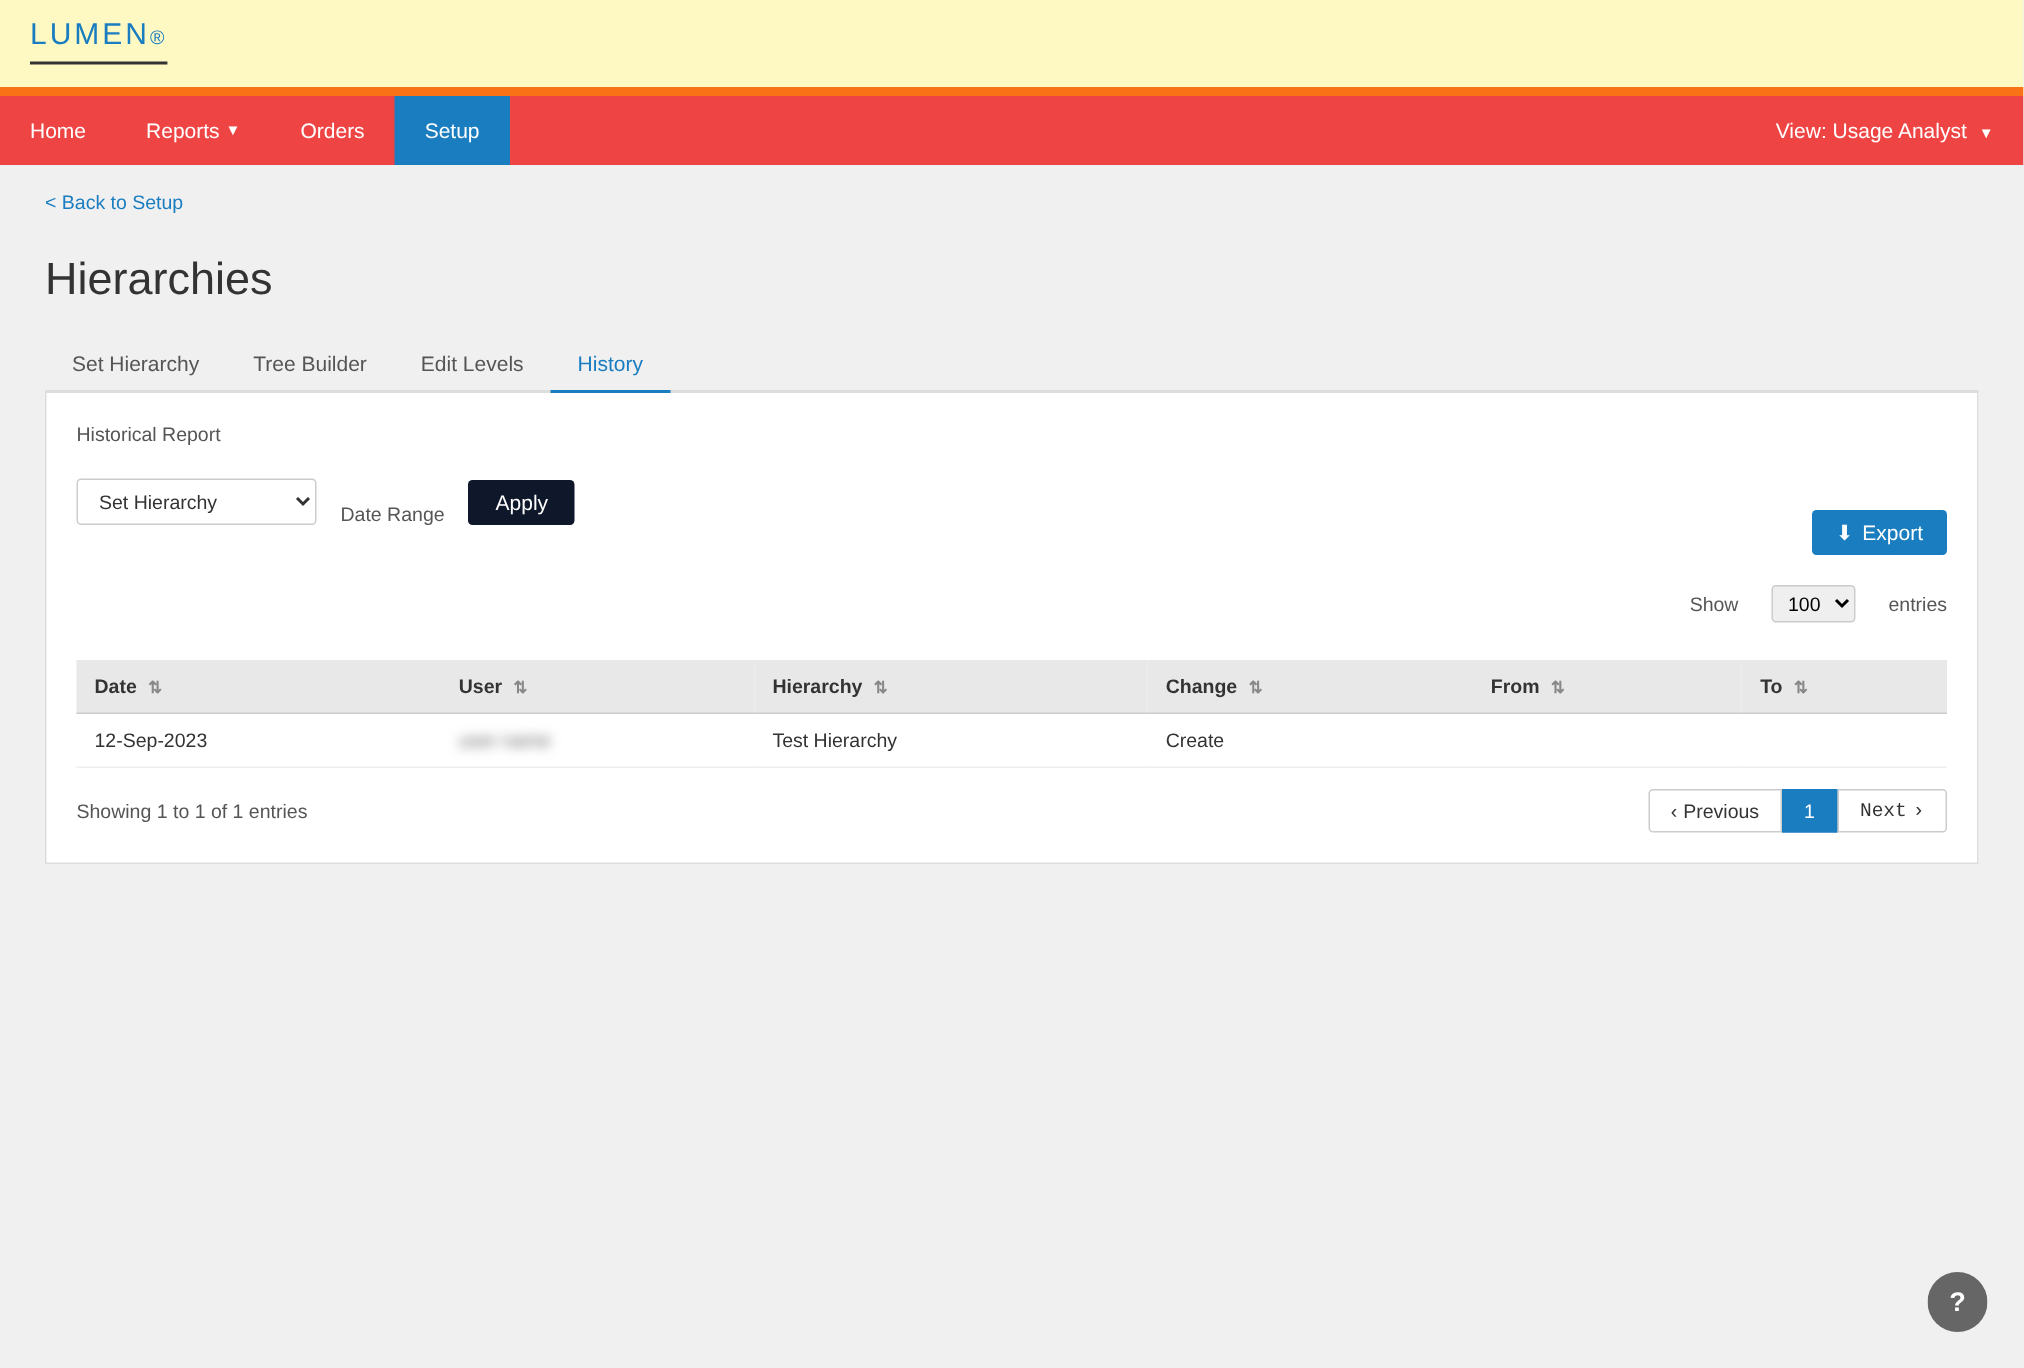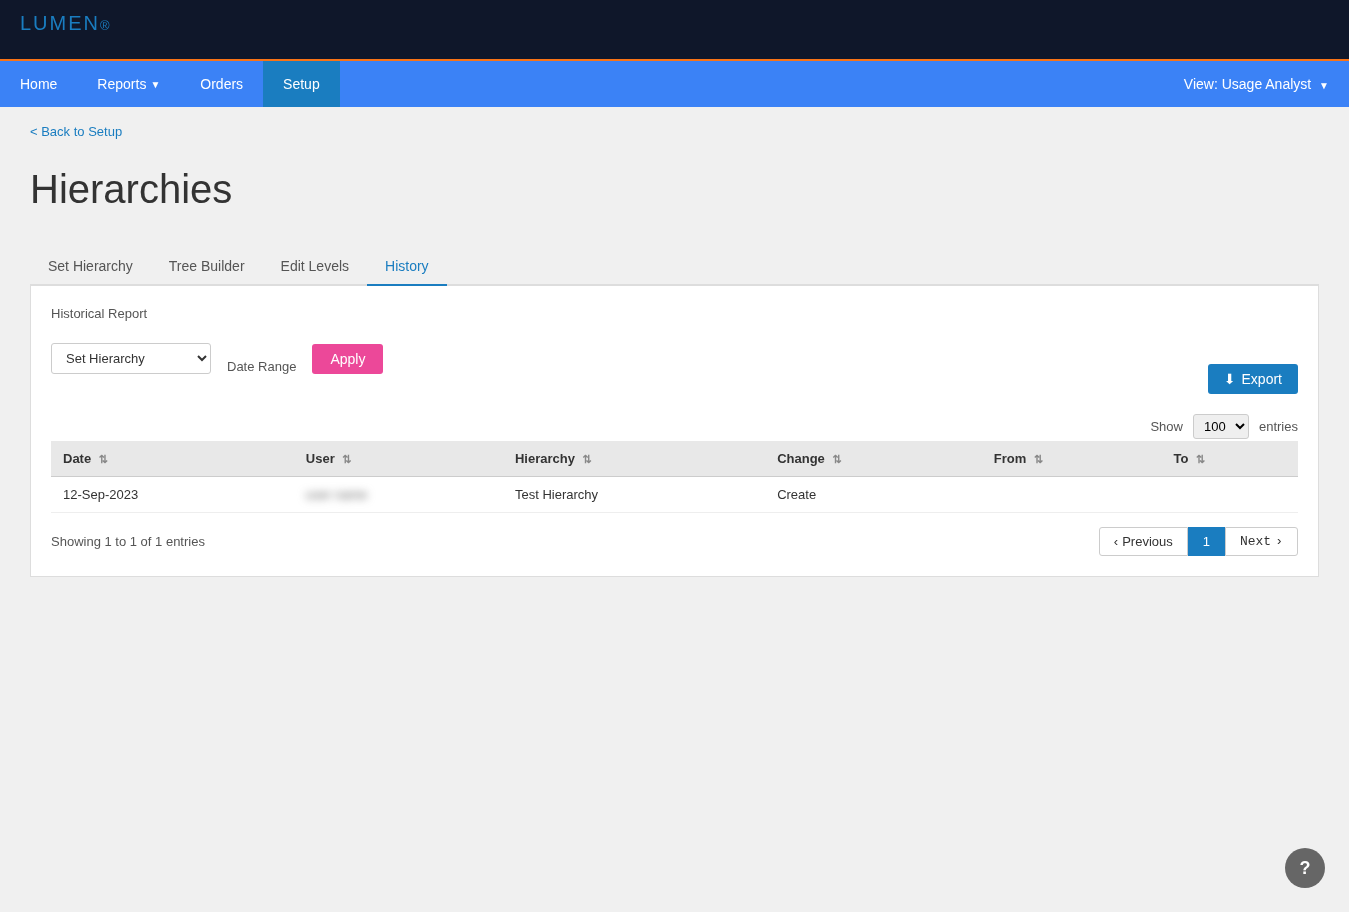--- a/index.html
+++ b/index.html
@@ -1,41 +1,42 @@
 <!DOCTYPE html>
 <html><head>
   <meta charset="utf-8">
   <style>
     * { box-sizing: border-box; margin: 0; padding: 0; }
     body { font-family: Arial, sans-serif; background: #f0f0f0; color: #333; font-size: 14px; }
 
     
     .logo-bar {
-      background: #0f172a;
+      background: #fef9c3;
       padding: 12px 20px;
-      border-bottom: 2px solid #f97316;
+      border-bottom: 6px solid #f97316;
+      text-decoration: underline;
     }
     .logo-text {
       font-size: 28px;
       font-weight: 900;
       letter-spacing: 2px;
       color: #111;
       font-family: Arial Black, Arial, sans-serif;
     }
     .logo-text span {
       color: #1a7dc0;
       font-size: 20px;
       vertical-align: super;
       font-weight: 400;
       font-family: Arial, sans-serif;
     }
 
     
     .nav-bar {
-      background: #3b82f6;
+      background: #ef4444;
       display: flex;
       align-items: stretch;
       justify-content: space-between;
       height: 46px;
     }
     .nav-left {
       display: flex;
       align-items: stretch;
     }
     .nav-item {
@@ -69,24 +70,24 @@
     }
     .back-link {
       color: #1a7dc0;
       font-size: 13px;
       cursor: pointer;
       text-decoration: none;
       display: inline-block;
       margin-bottom: 28px;
     }
     .page-title {
-      font-size: 40px;
+      font-size: 30px;
       font-weight: 300;
       color: #333;
-      margin-bottom: 36px;
+      margin-bottom: 20px;
     }
 
     
     .tabs {
       display: flex;
       border-bottom: 2px solid #ddd;
       margin-bottom: 0;
     }
     .tab {
       padding: 10px 18px;
@@ -134,21 +135,21 @@
       padding: 6px 10px;
       border: 1px solid #ccc;
       border-radius: 3px;
       font-size: 13px;
       color: #333;
       background: #fff;
       cursor: pointer;
       min-width: 160px;
     }
     .apply-btn {
-      background: #ec4899;
+      background: #0f172a;
       color: #fff;
       border: none;
       padding: 7px 18px;
       border-radius: 3px;
       font-size: 14px;
       cursor: pointer;
       margin-bottom: 0;
     }
 
     .export-btn {
@@ -163,22 +164,22 @@
       align-items: center;
       gap: 6px;
       margin-left: auto;
     }
 
     
     .show-entries-row {
       display: flex;
       justify-content: flex-end;
       align-items: center;
-      gap: 10px;
-      margin-bottom: 2px;
+      gap: 22px;
+      margin-bottom: 25px;
       font-size: 13px;
       color: #555;
     }
     .show-entries-row select {
       padding: 3px 6px;
       border: 1px solid #ccc;
       border-radius: 3px;
       font-size: 13px;
     }
 

